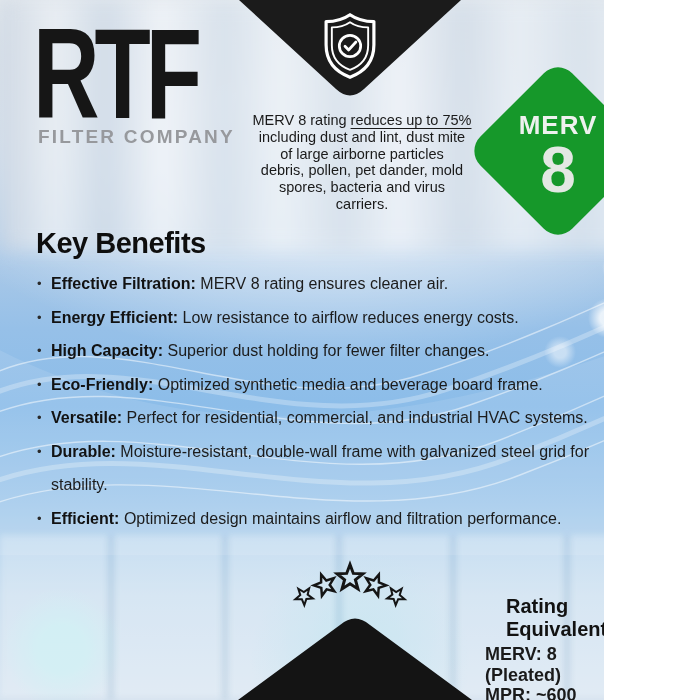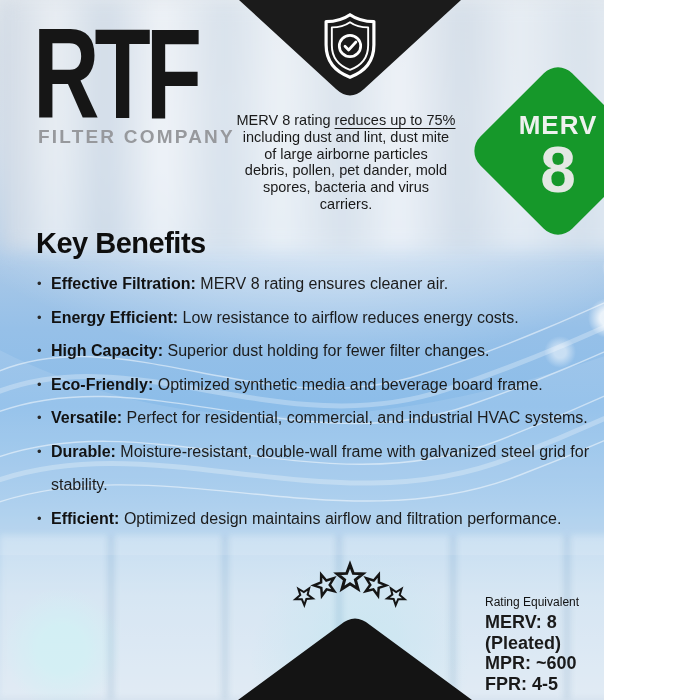--- a/index.html
+++ b/index.html
@@ -46,21 +46,21 @@
   .logo-tagline {
     position:absolute; left:5px; top:104px; font-size:19px; font-weight:700;
     letter-spacing:2.2px; color:#97999d; white-space:nowrap;
   }
 
   
   .ribbon-svg { position:absolute; left:239px; top:0; }
   .shield-svg { position:absolute; left:322px; top:13px; }
 
   .ribbon-paragraph {
-    position:absolute; left:220px; top:112px; width:252px;
+    position:absolute; left:236px; top:112px; width:252px;
     text-align:center; font-size:14.5px; line-height:16.8px; color:#1a1a1a;
   }
   .ribbon-paragraph .uline {
     text-decoration:underline; text-decoration-thickness:1.4px; text-underline-offset:3px;
   }
 
   
   .badge {
     position:absolute; left:493px; top:86px; width:130px; height:130px;
     background:#16982a; transform:rotate(45deg); border-radius:20px;
@@ -85,21 +85,21 @@
   .benefit .dot { position:absolute; left:1px; top:0; font-size:13px; color:#2a2a2a; line-height:33.5px; }
   .benefit b { font-weight:700; color:#121212; }
 
   
   .stars-svg { position:absolute; left:285px; top:558px; }
   .triangle-svg { position:absolute; left:238px; bottom:0; }
 
   .rating {
     position:absolute; left:485px; top:595px; color:#121212;
   }
-  .rating-title { font-size:12px; font-weight:400; margin-bottom:3px; }
+  .rating-title { font-size:20px; font-weight:700; margin-bottom:3px;margin-left:21px; }
   .rating-line  { font-size:18px; line-height:20.5px; font-weight:700; color:#1a1a1a; }
 </style>
 </head>
 <body>
 
 <div class="poster">
 
   <div class="curtains"></div>
   <div class="panes"></div>
   <svg class="waves-svg" width="700" height="330" viewBox="0 0 700 330">

